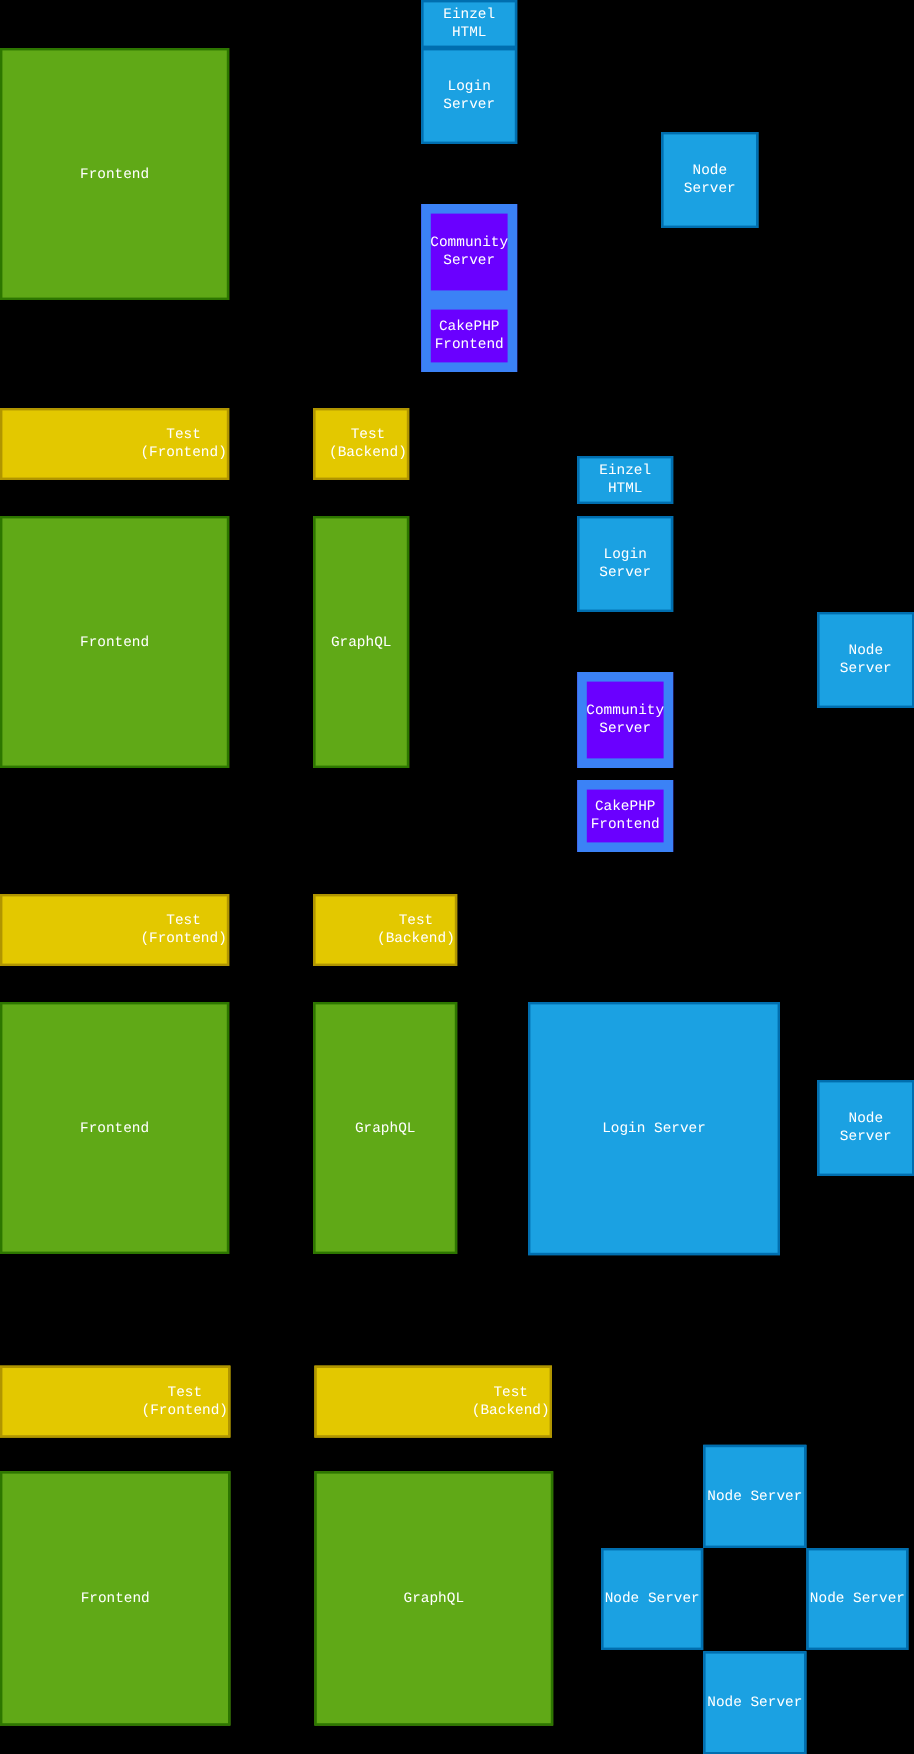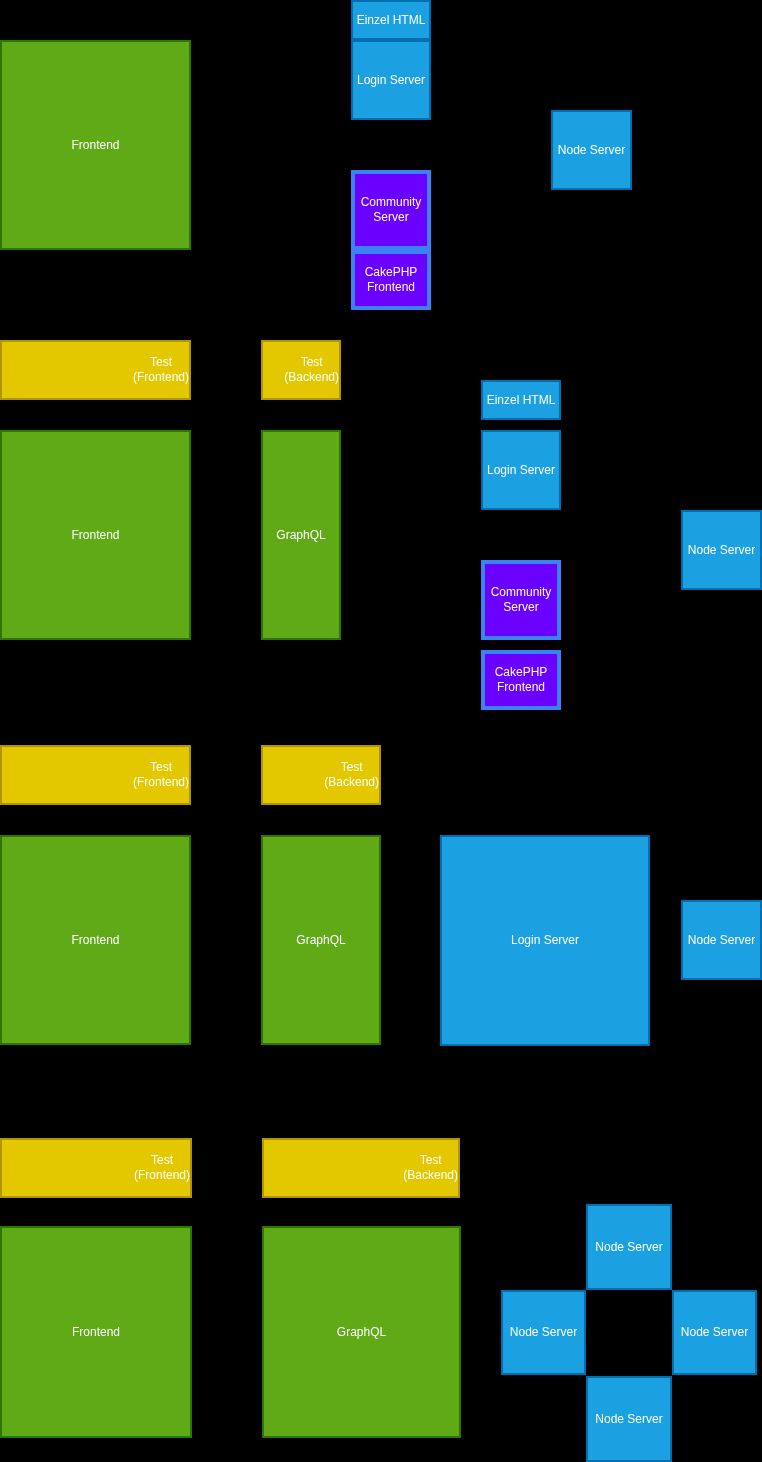--- a/index.html
+++ b/index.html
@@ -22,25 +22,26 @@
     align-items: center;
     justify-content: center;
     text-align: center;
   }
   .node .label {
     color: #ffffff;
     font-size: 12px;
     line-height: 15px;
     white-space: pre-line;
     pointer-events: none;
+    font-family: Liberation Mono, monospace;
   }
   .node.green  { background: #60A917; border: 2px solid #2D7600; }
   .node.yellow { background: #E3C800; border: 2px solid #B09500; justify-content: flex-end; }
   .node.blue   { background: #1BA1E2; border: 2px solid #006EAF; }
-  .node.purple { background: #6A00FF; border: 4px solid #3b82f6; }
+  .node.purple { background: #6A00FF; border: 8px solid #3b82f6; }
 </style>
 </head>
 <body>
 
 <div id="canvas" style="width: 762px; height: 1462px; background: rgb(0, 0, 0);">
     <div class="node green" style="left: 0px; top: 40px; width: 191px; height: 210px;">
       <span class="label">Frontend</span>
     </div>
     <div class="node blue" style="left: 351px; top: 0px; width: 80px; height: 40px;">
       <span class="label">Einzel HTML</span>

